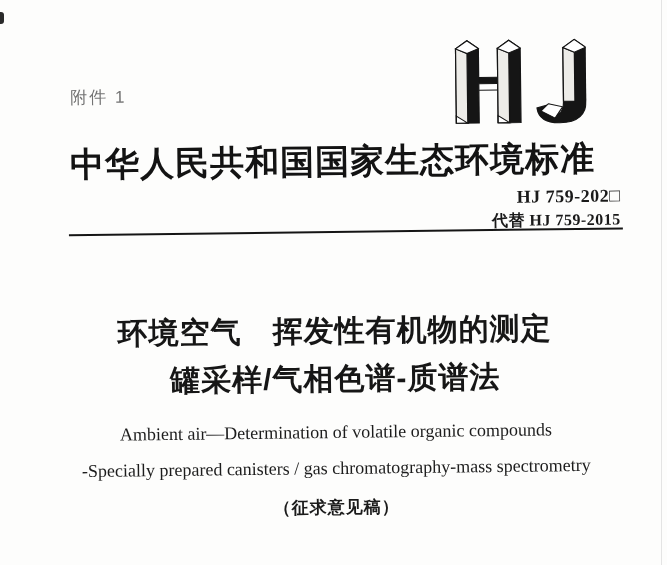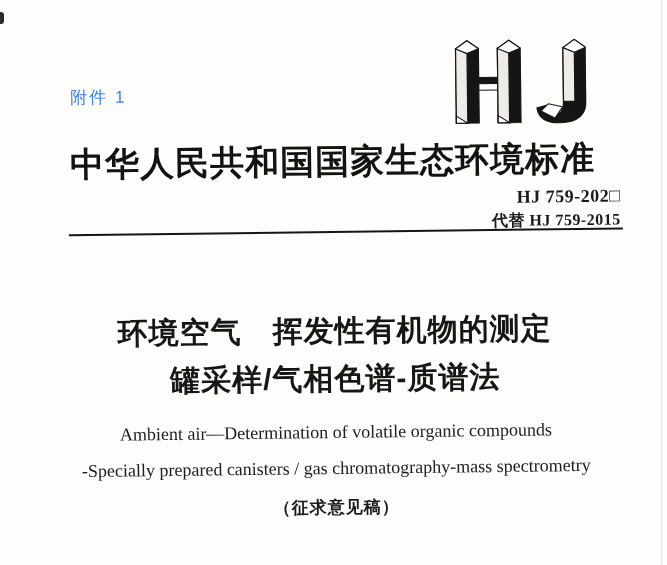--- a/index.html
+++ b/index.html
@@ -8,21 +8,21 @@
     background:#fdfdfc; color:#1c1c1c;
     font-family:"Liberation Sans", sans-serif;
   }
   .tilt{
     position:absolute; inset:0;
     transform:rotate(-0.7deg);
     transform-origin:333px 240px;
   }
   .attachment{
     position:absolute; left:72px; top:83px;
-    font-size:17px; letter-spacing:2px; font-weight:500; color:#3b82f6;
+    font-size:17px; letter-spacing:2px; font-weight:500; color:#737373;
   }
   .logo{
     position:absolute; left:455px; top:40px; width:133px; height:88px;
   }
   .logo svg{display:block; width:100%; height:100%;}
   .sr-only{position:absolute; width:1px; height:1px; overflow:hidden; clip-path:inset(50%);}
   .org-title{
     position:absolute; left:0; right:0; top:139px;
     text-align:center;
     font-family:"Liberation Serif", serif;

